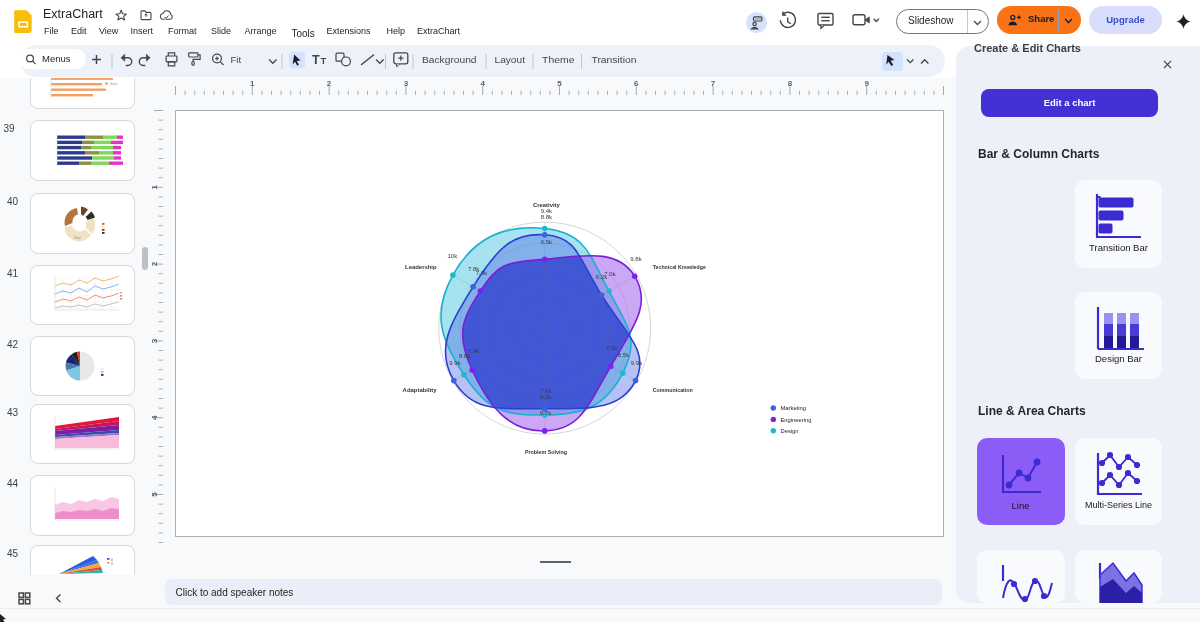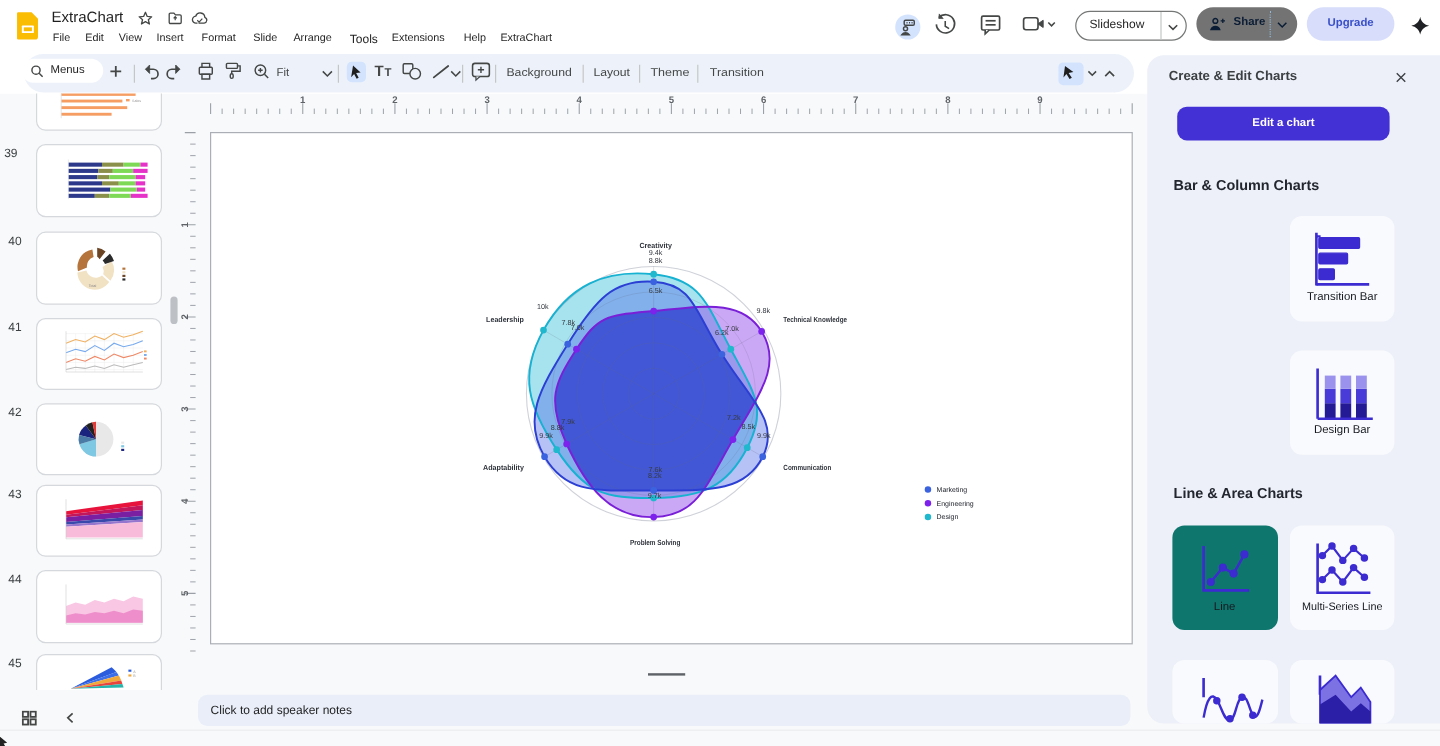--- a/index.html
+++ b/index.html
@@ -64,21 +64,21 @@
 <path d="M28.6 18.8 l2.7 2.7 2.7 -2.7" stroke-width="1.3" fill="none"></path>
 </g>
 </svg>
       <div style="position:absolute;left:896px;top:9px;width:93px;height:25px;border:1px solid #747775;border-radius:13px;box-sizing:border-box;background:#fff">
 <div style="position:absolute;left:11px;top:5px;font-size:10px;color:#1f1f1f">Slideshow</div>
 <div style="position:absolute;left:70px;top:0;width:1px;height:23px;background:#c4c7c5"></div>
 <svg width="9" height="6" viewBox="0 0 9 6" style="position:absolute;left:76px;top:10px">
           <path d="M1 1 L4.5 4.5 L8 1" stroke="#444746" stroke-width="1.3" fill="none"></path>
         </svg>
 </div>
-      <div style="position:absolute;left:997px;top:6px;width:84px;height:28px;border-radius:14px;background:#737373">
+      <div style="position:absolute;left:997px;top:6px;width:84px;height:28px;border-radius:14px;background:#f97316">
 <svg width="14" height="12" viewBox="0 0 14 12" style="position:absolute;left:11px;top:8px" fill="none" stroke="#0b1d35" stroke-width="1.2">
 <circle cx="4.8" cy="3.4" r="2"></circle>
           <path d="M1.2 10.6 a3.8 3.8 0 0 1 7.2 0 Z" fill="#0b1d35"></path>
 <path d="M11 1.6 v3.6 M9.2 3.4 h3.6" stroke-width="1.1"></path>
 </svg>
 <div style="position:absolute;left:31px;top:7px;font-size:9.5px;font-weight:bold;color:#0b1d35">Share</div>
 <div style="position:absolute;left:61px;top:3px;width:1px;height:22px;border-left:1px dotted #8fb8da"></div>
 <svg width="9" height="6" viewBox="0 0 9 6" style="position:absolute;left:67px;top:12px">
           <path d="M1 1 L4.5 4.5 L8 1" stroke="#0b1d35" stroke-width="1.3" fill="none"></path>
         </svg>
@@ -504,21 +504,21 @@
         <text x="604.5" y="310.5" font-size="5.8" fill="#20242c">Engineering</text>
         <circle cx="597.3" cy="319.8" r="2.7" fill="#1fb8cd"></circle>
         <text x="604.5" y="321.9" font-size="5.8" fill="#20242c">Design</text>
 </svg>
 </div>
 <div style="position:absolute;left:540px;top:561px;width:31px;height:2px;background:#5f6368"></div>
 <div style="position:absolute;left:165px;top:579px;width:777px;height:26px;background:#e9eef9;border-radius:8px"></div>
 <div style="position:absolute;left:175.5px;top:587px;font-size:10px;color:#1f1f1f">Click to add speaker notes</div>
 <div style="position:absolute;left:0;top:608px;width:1200px;height:1px;background:rgba(0,0,0,0.05)"></div>
 <div style="position:absolute;left:955.5px;top:46px;width:244.5px;height:557px;background:#edf0f9;border-radius:14px 0 0 14px"></div>
-    <div style="position:absolute;left:974px;top:58px;font-size:11px;font-weight:bold;color:#3c4043">Create &amp; Edit Charts</div>
+    <div style="position:absolute;left:974px;top:42px;font-size:11px;font-weight:bold;color:#3c4043">Create &amp; Edit Charts</div>
     <svg width="9" height="9" viewBox="0 0 14 14" style="position:absolute;left:1162.5px;top:60px">
       <path d="M1.5 1.5 L12.5 12.5 M12.5 1.5 L1.5 12.5" stroke="#3c4043" stroke-width="1.8"></path>
     </svg>
     <div style="position:absolute;left:981px;top:89px;width:177px;height:28px;background:#4431d6;border-radius:8px;text-align:center;line-height:28px;font-size:9.5px;font-weight:bold;color:#fff">Edit a chart</div>
     <div style="position:absolute;left:978px;top:146.5px;font-size:12px;font-weight:bold;color:#23262e">Bar &amp; Column Charts</div>
     <div style="position:absolute;left:978px;top:404px;font-size:12px;font-weight:bold;color:#23262e">Line &amp; Area Charts</div>
     <div style="position:absolute;left:1075px;top:180px;width:87px;height:88px;background:#f9fafd;border-radius:10px;overflow:hidden">
       <div style="position:absolute;left:0;top:6px"><svg width="87" height="60" viewBox="0 0 87 60">
           <g fill="#3b2bd0" stroke="#3b2bd0">
 <line x1="22" y1="8" x2="22" y2="52" stroke-width="2.2"></line>
@@ -544,21 +544,21 @@
               <rect x="42" y="15" width="9" height="11" fill="#9a92ec"></rect>
 <rect x="55" y="38" width="9" height="13" fill="#241a96"></rect>
               <rect x="55" y="26" width="9" height="12" fill="#483bd8"></rect>
               <rect x="55" y="15" width="9" height="11" fill="#9a92ec"></rect>
 </g>
 <line x1="23" y1="51" x2="69" y2="51" stroke-width="2.2"></line>
 </g>
         </svg></div>
       <div style="position:absolute;left:0;top:61.5px;width:87px;text-align:center;font-size:9.5px;color:#15181f;white-space:nowrap">Design Bar</div>
     </div>
-    <div style="position:absolute;left:976.5px;top:438px;width:88px;height:87px;background:#0f766e;border-radius:10px;overflow:hidden">
+    <div style="position:absolute;left:976.5px;top:438px;width:88px;height:87px;background:#8b5cf6;border-radius:10px;overflow:hidden">
       <div style="position:absolute;left:0;top:6px"><svg width="88" height="60" viewBox="0 0 88 60">
           <g fill="none" stroke="#3b2bd0" stroke-width="2.2">
 <path d="M26 11 V48 H64"></path>
 <polyline points="32,41 42,29 51,34 60,18" stroke-width="2"></polyline>
 <g fill="#3b2bd0" stroke="none">
 <circle cx="32" cy="41" r="3.4"></circle>
               <circle cx="42" cy="29" r="3.4"></circle>
               <circle cx="51" cy="34" r="3.4"></circle>
               <circle cx="60" cy="18" r="3.4"></circle>
 </g>

